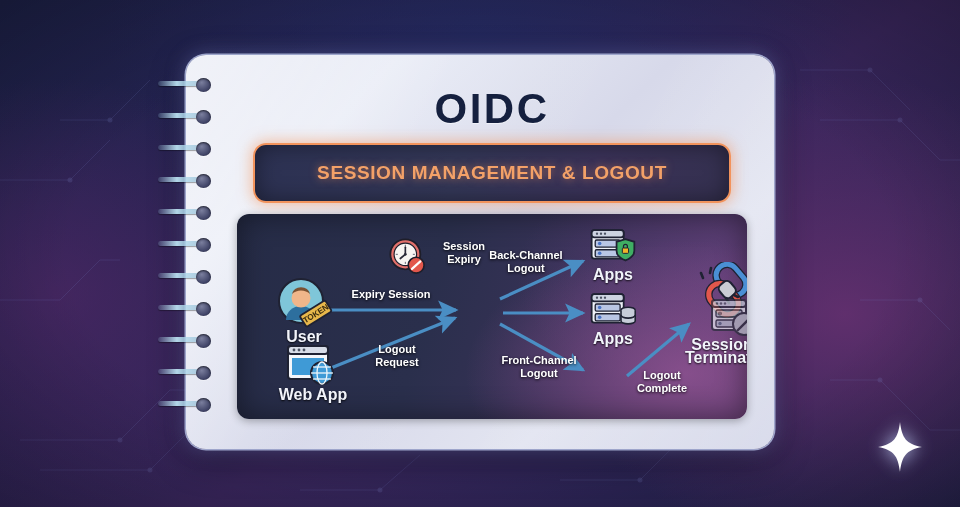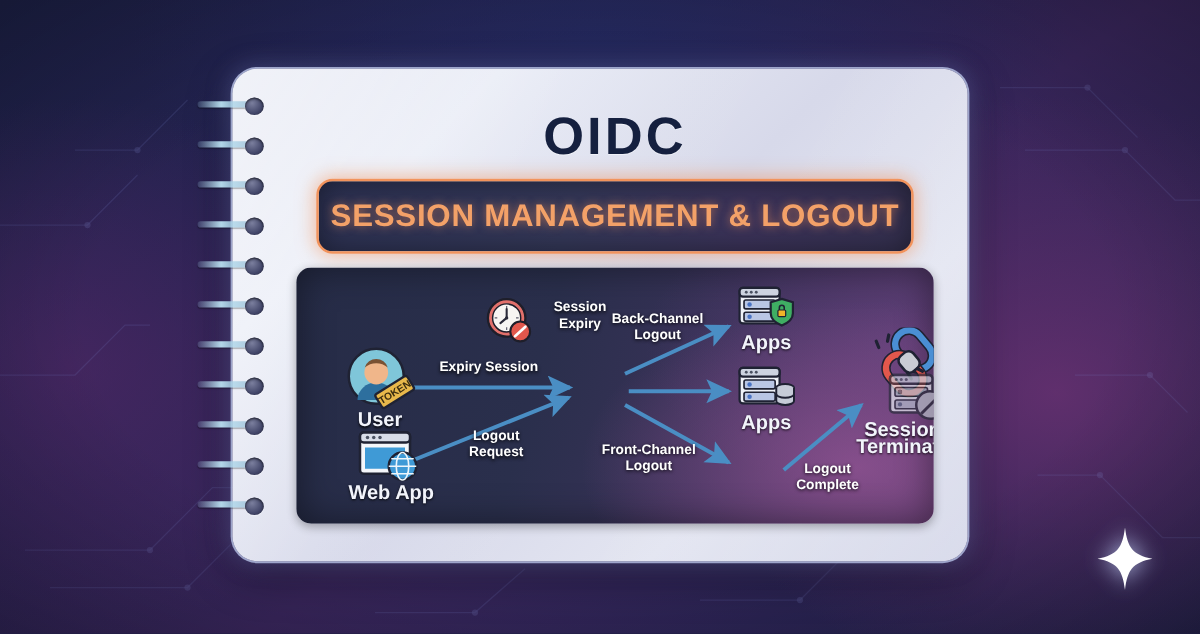--- a/index.html
+++ b/index.html
@@ -84,21 +84,21 @@
     position:relative;
     margin:10px auto 0;
     width:478px; height:60px;
     border-radius:13px;
     border:2px solid #f2935c;
     background:linear-gradient(100deg,#2c3152 0%,#333757 42%,#3a3258 72%,#34304f 100%);
     display:flex; align-items:center; justify-content:center;
     box-shadow:0 0 14px 2px rgba(244,150,95,.55), inset 0 0 22px rgba(0,0,0,.42);
   }
   #banner-text {
-    font-size:25px; font-weight:bold; letter-spacing:.6px;
+    font-size:19px; font-weight:bold; letter-spacing:.6px;
     color:#f3a168;
     text-shadow:0 0 8px rgba(243,140,80,.6);
     white-space:nowrap;
   }
 
   
   #diagram {
     position:relative;
     margin:11px auto 0;
     width:510px; height:205px;
@@ -225,21 +225,21 @@
         <div>Expiry Session</div>
       </div>
       <div class="flowlabel" style="left:120px; top:129px; width:80px;">
         <div>Logout</div>
         <div>Request</div>
       </div>
       <div class="flowlabel" style="left:240px; top:21px; width:98px;margin-top:14px;">
         <div>Back-Channel</div>
         <div>Logout</div>
       </div>
-      <div class="flowlabel" style="left:232px; top:140px; width:100px;">
+      <div class="flowlabel" style="left:252px; top:140px; width:100px;">
         <div>Front-Channel</div>
         <div>Logout</div>
       </div>
       <div class="flowlabel" style="left:392px; top:155px; width:66px;">
         <div>Logout</div>
         <div>Complete</div>
       </div>
 
       <div class="node" style="left:150px; top:22px;">
         <svg class="ico" width="40" height="40" viewBox="0 0 48 48">

